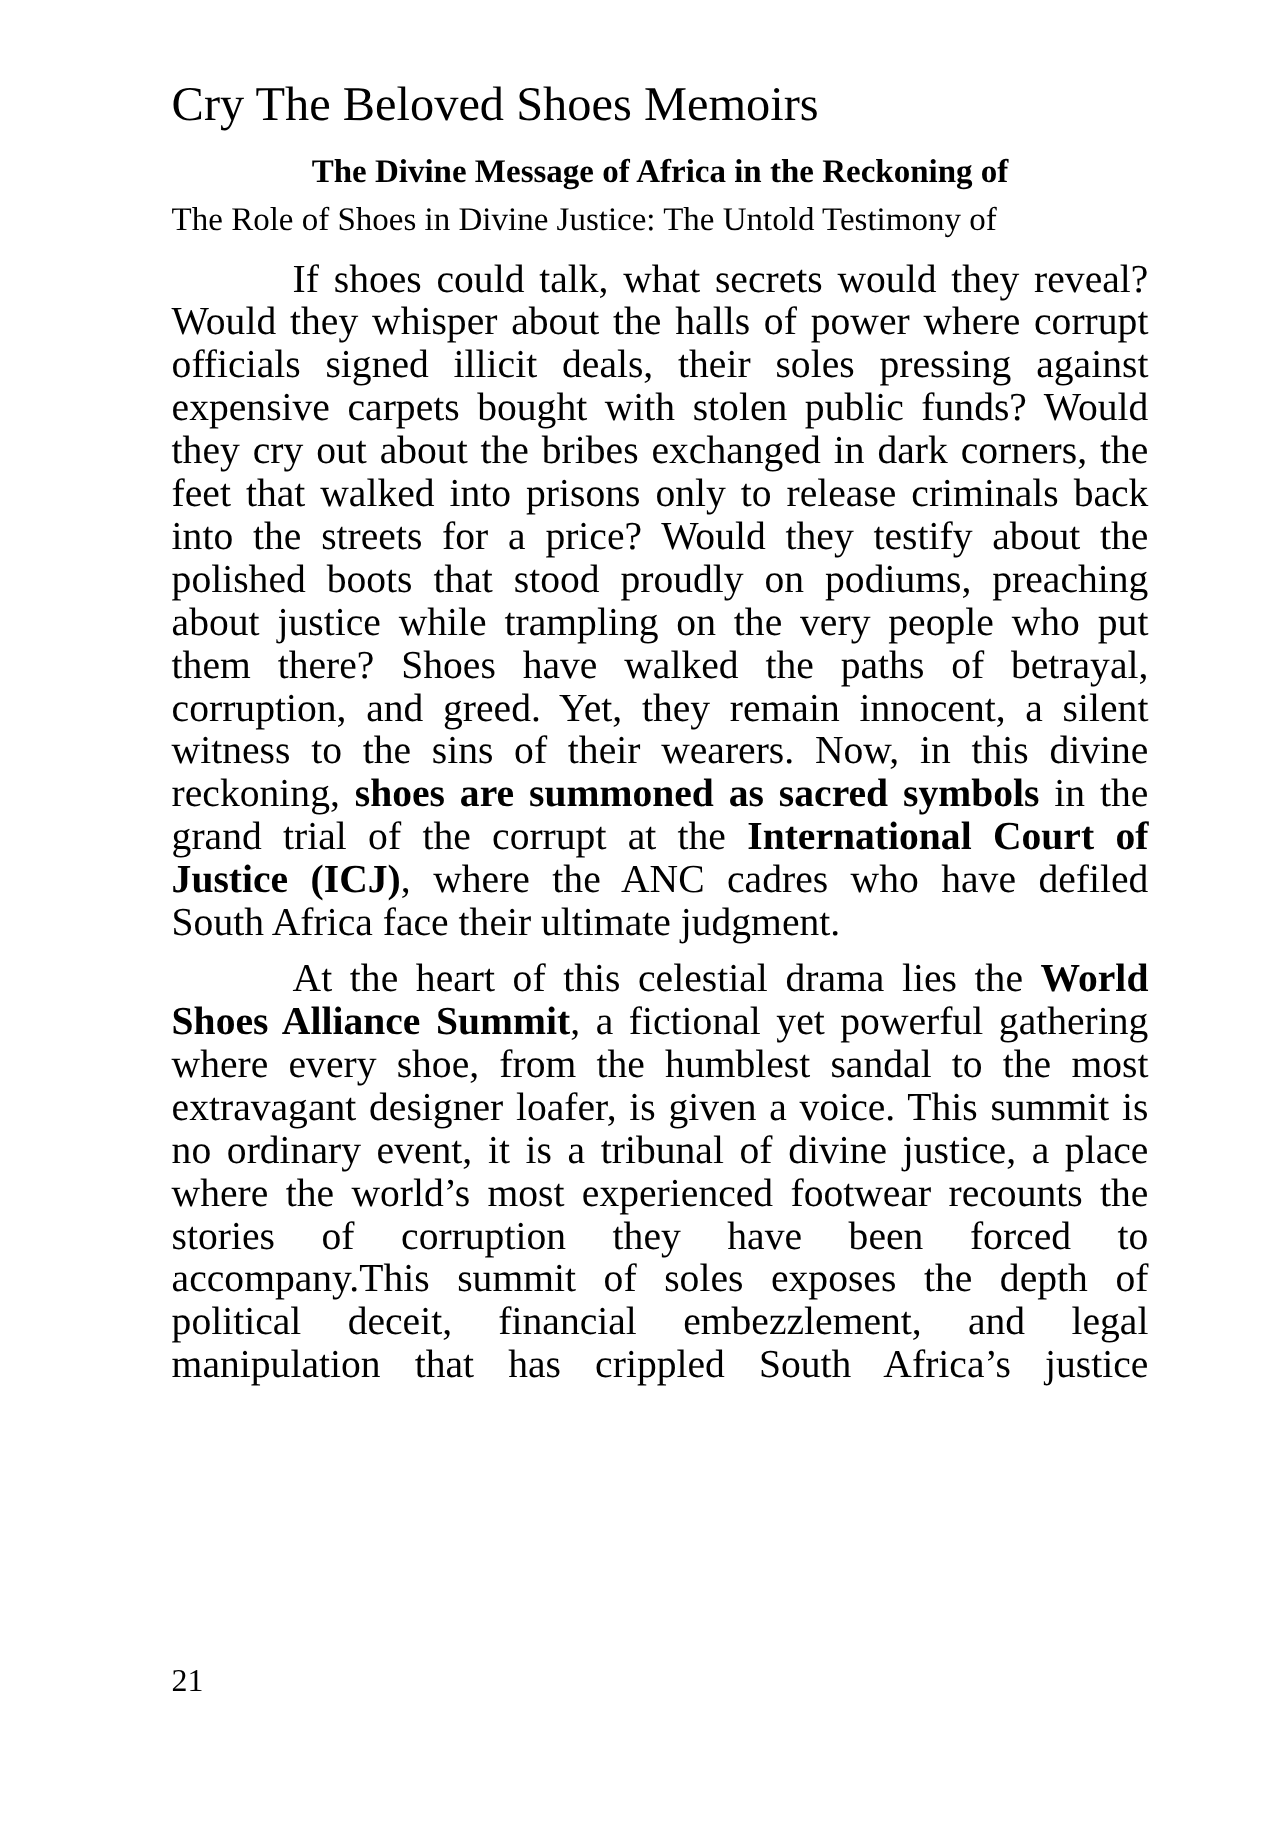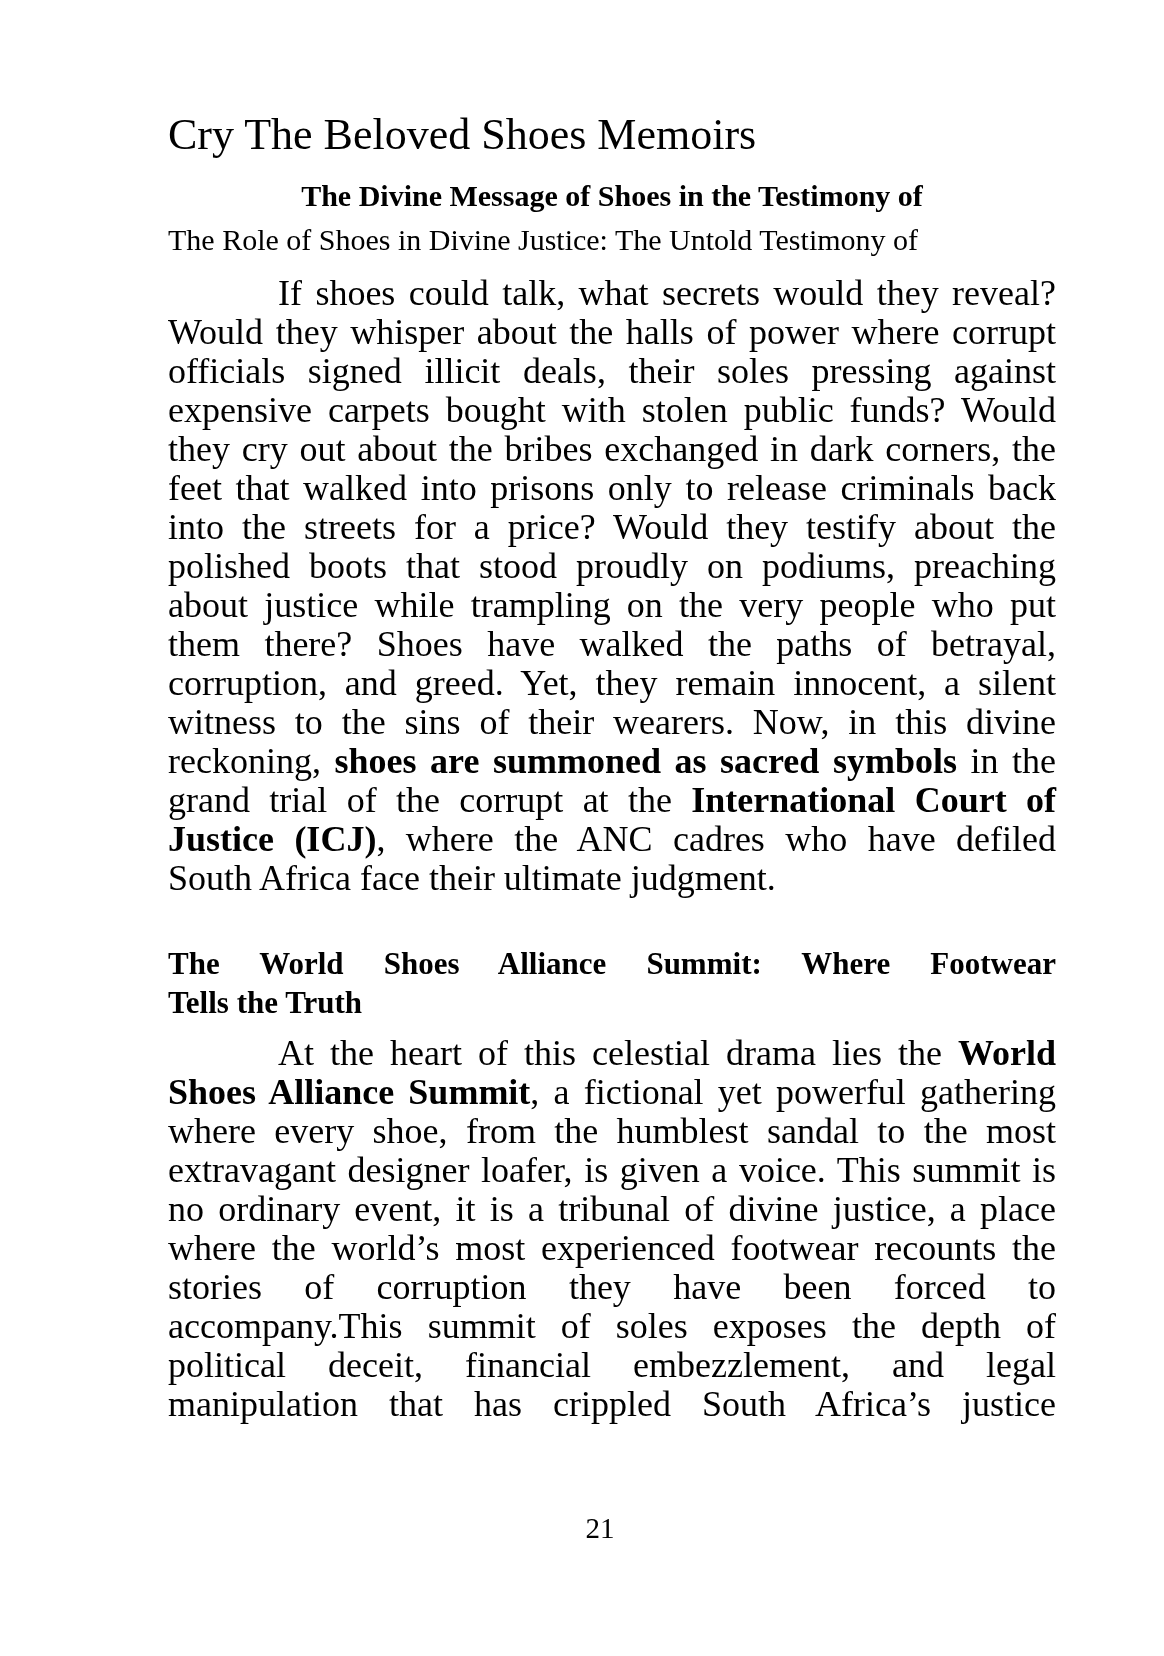--- a/index.html
+++ b/index.html
@@ -15,24 +15,24 @@
   }
   .page {
     position: relative;
     width: 1164px;
     height: 1656px;
     background: #ffffff;
     overflow: hidden;
   }
   .content {
     position: absolute;
-    left: 168px;
+    left: 156px;
     top: 0;
     width: 888px;
-    padding-top: 112px;
+    padding-top: 72px;
   }
   .book-title {
     font-size: 44px;
     line-height: 46px;
     font-weight: normal;
     margin: 0;
     text-align: left;
   }
   .chapter-heading {
     margin-top: 16px;
@@ -67,46 +67,42 @@
   }
   .stretch-line {
     text-align: justify;
     text-align-last: justify;
   }
   .page-number {
     position: absolute;
     top: 1512px;
     left: 156px;
     width: 888px;
-    text-align: center;
+    text-align: left;
     font-size: 29px;
     line-height: 32px;
   }
 </style>
 </head>
 <body>
 
 <div class="page">
   <div class="content">
 
     <div class="book-title">Cry The Beloved Shoes Memoirs</div>
 
     <div class="chapter-heading">
-      <div>The Divine Message of Shoes in the Testimony of</div>
+      <div>The Divine Message of Africa in the Reckoning of</div>
     </div>
 
     <div class="chapter-subheading">
       <div>The Role of Shoes in Divine Justice: The Untold Testimony of</div>
     </div>
 
     <p class="body-para"><span>If shoes could talk, what secrets would they reveal? Would they whisper about the halls of power where corrupt officials signed illicit deals, their soles pressing against expensive carpets bought with stolen public funds? Would they cry out about the bribes exchanged in dark corners, the feet that walked into prisons only to release criminals back into the streets for a price? Would they testify about the polished boots that stood proudly on podiums, preaching about justice while trampling on the very people who put them there? Shoes have walked the paths of betrayal, corruption, and greed. Yet, they remain innocent, a silent witness to the sins of their wearers. Now, in this divine reckoning, </span><b>shoes are summoned as sacred symbols</b><span> in the grand trial of the corrupt at the </span><b>International Court of Justice (ICJ)</b><span>, where the ANC cadres who have defiled South Africa face their ultimate judgment.</span></p>
 
-    <div class="section-heading">
-      <div class="stretch-line">The World Shoes Alliance Summit: Where Footwear</div>
-      <div>Tells the Truth</div>
-    </div>
 
     <p class="body-para para-continued"><span>At the heart of this celestial drama lies the </span><b>World Shoes Alliance Summit</b><span>, a fictional yet powerful gathering where every shoe, from the humblest sandal to the most extravagant designer loafer, is given a voice. This summit is no ordinary event, it is a tribunal of divine justice, a place where the world’s most experienced footwear recounts the stories of corruption they have been forced to accompany.This summit of soles exposes the depth of political deceit, financial embezzlement, and legal manipulation that has crippled South Africa’s justice</span></p>
 
   </div>
 
   <div class="page-number">21</div>
 </div>
 
 </body></html>

